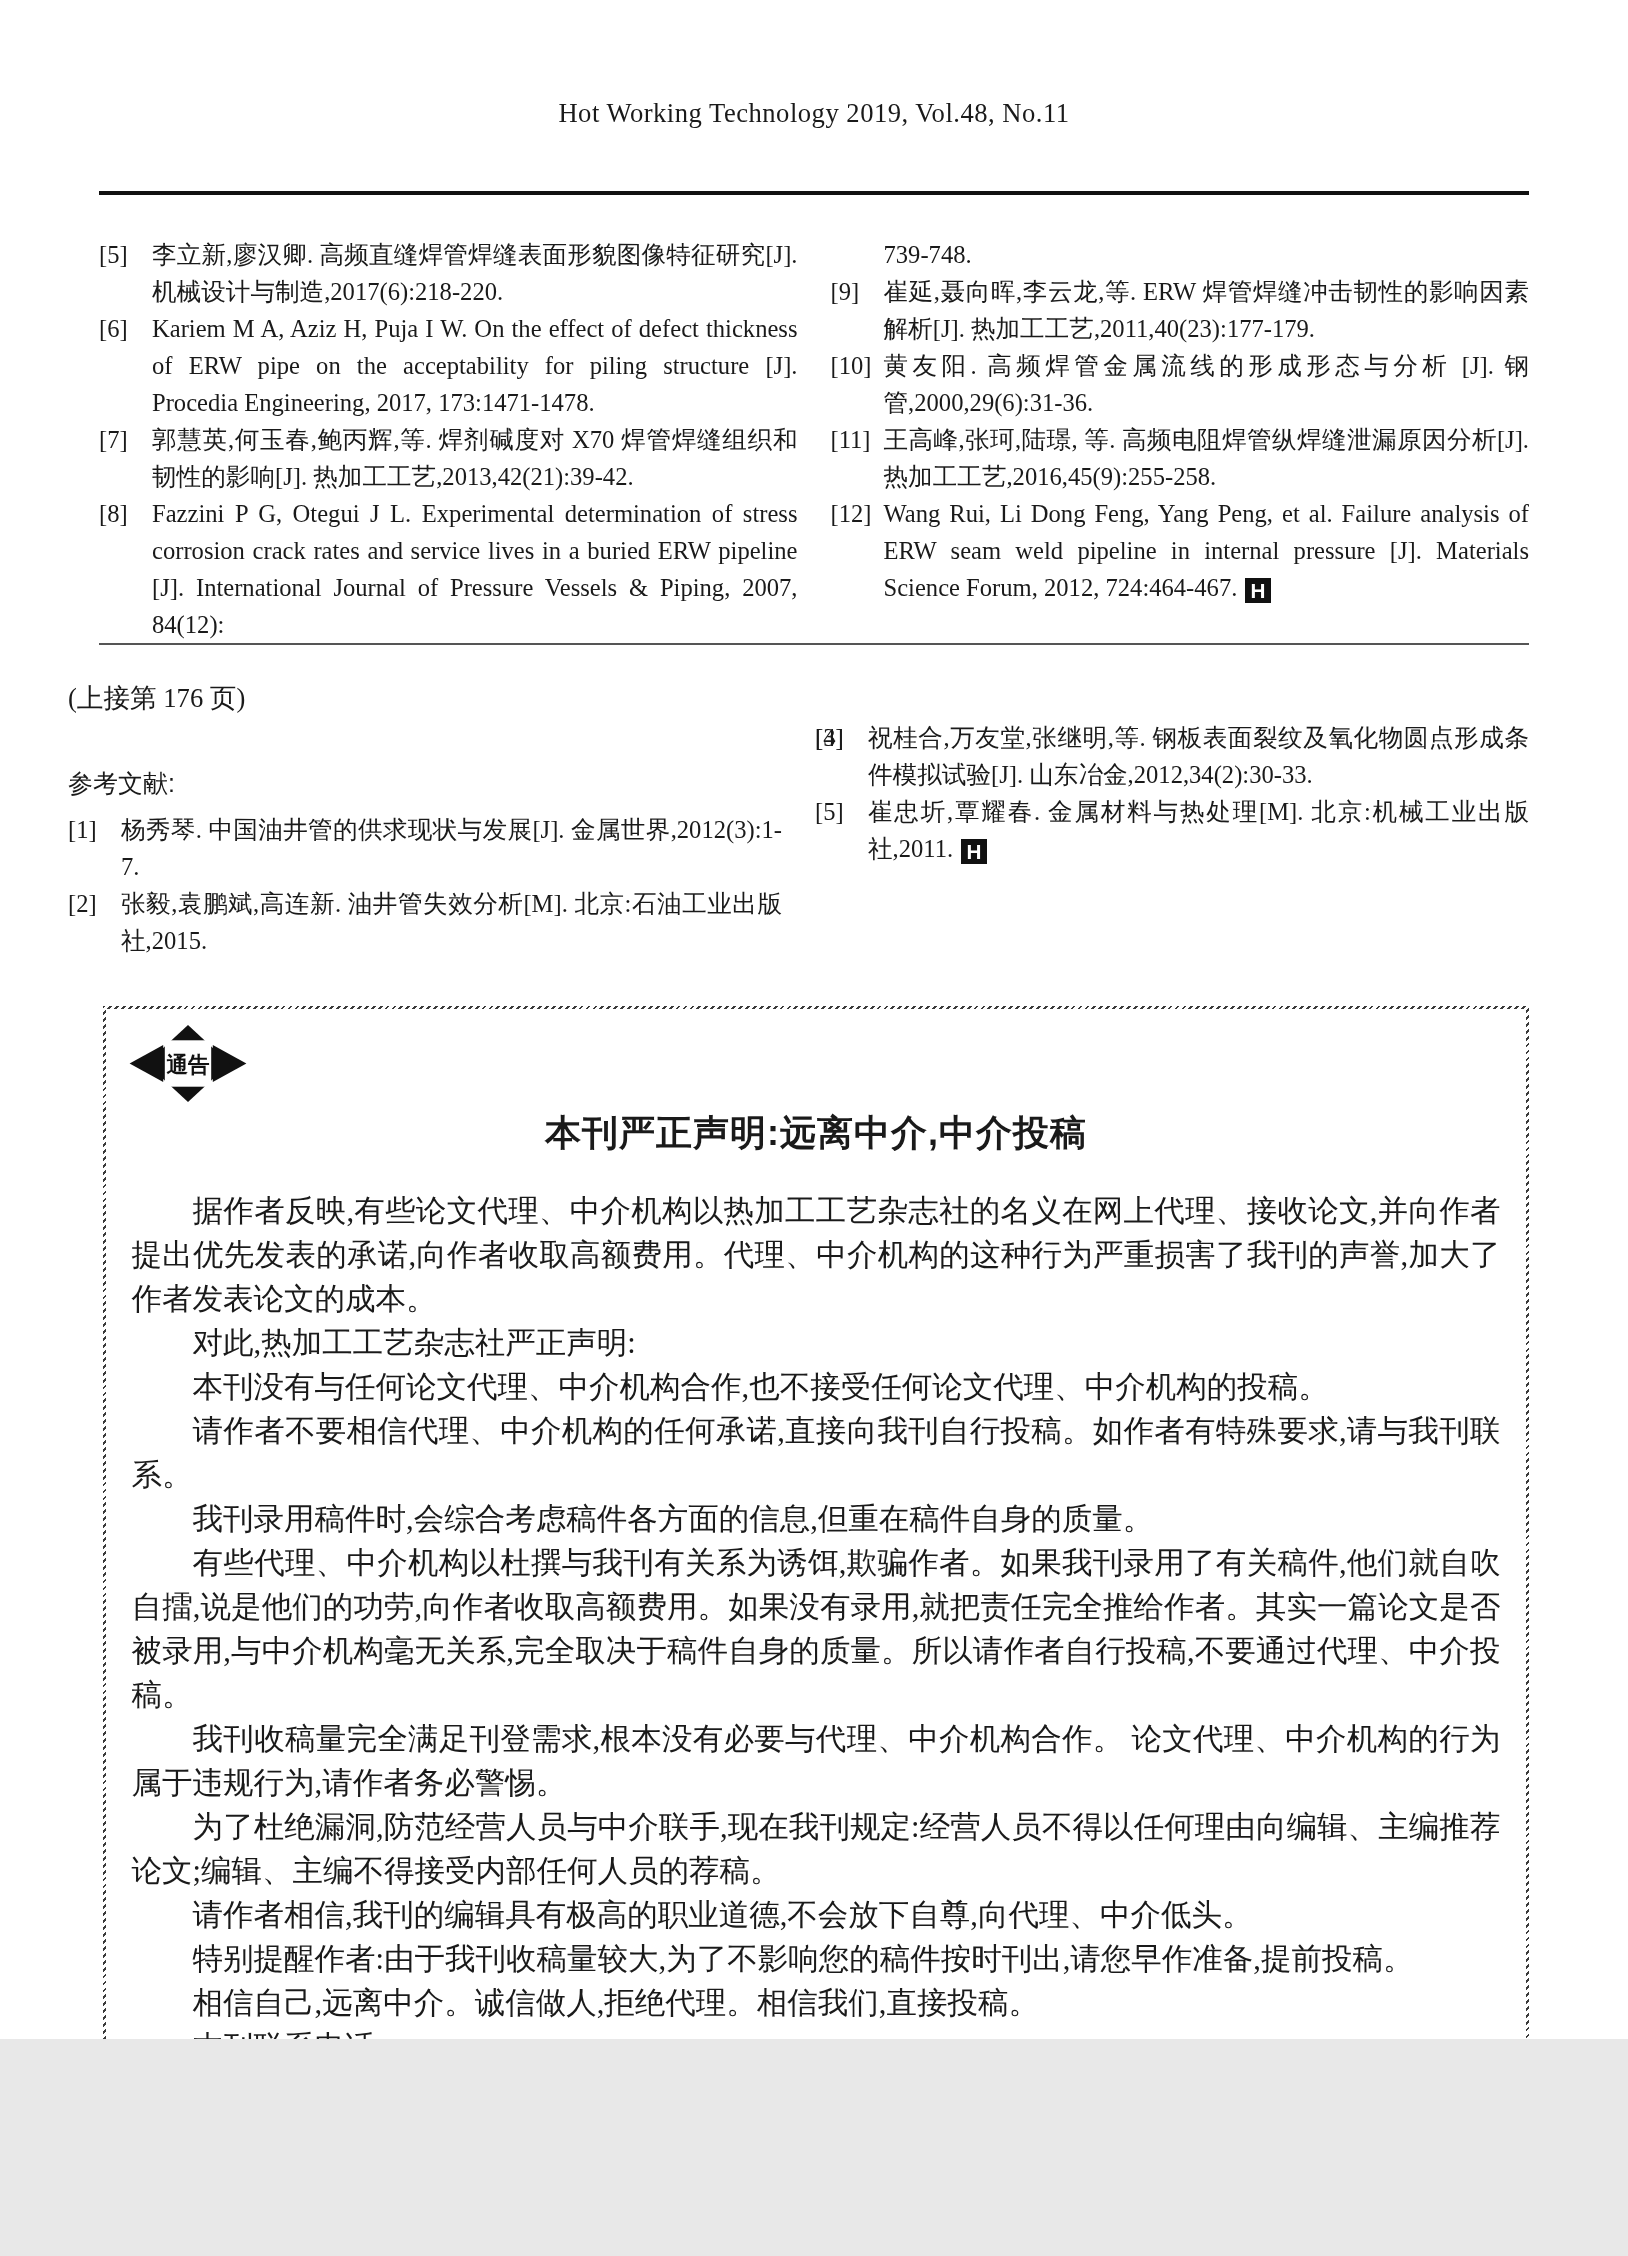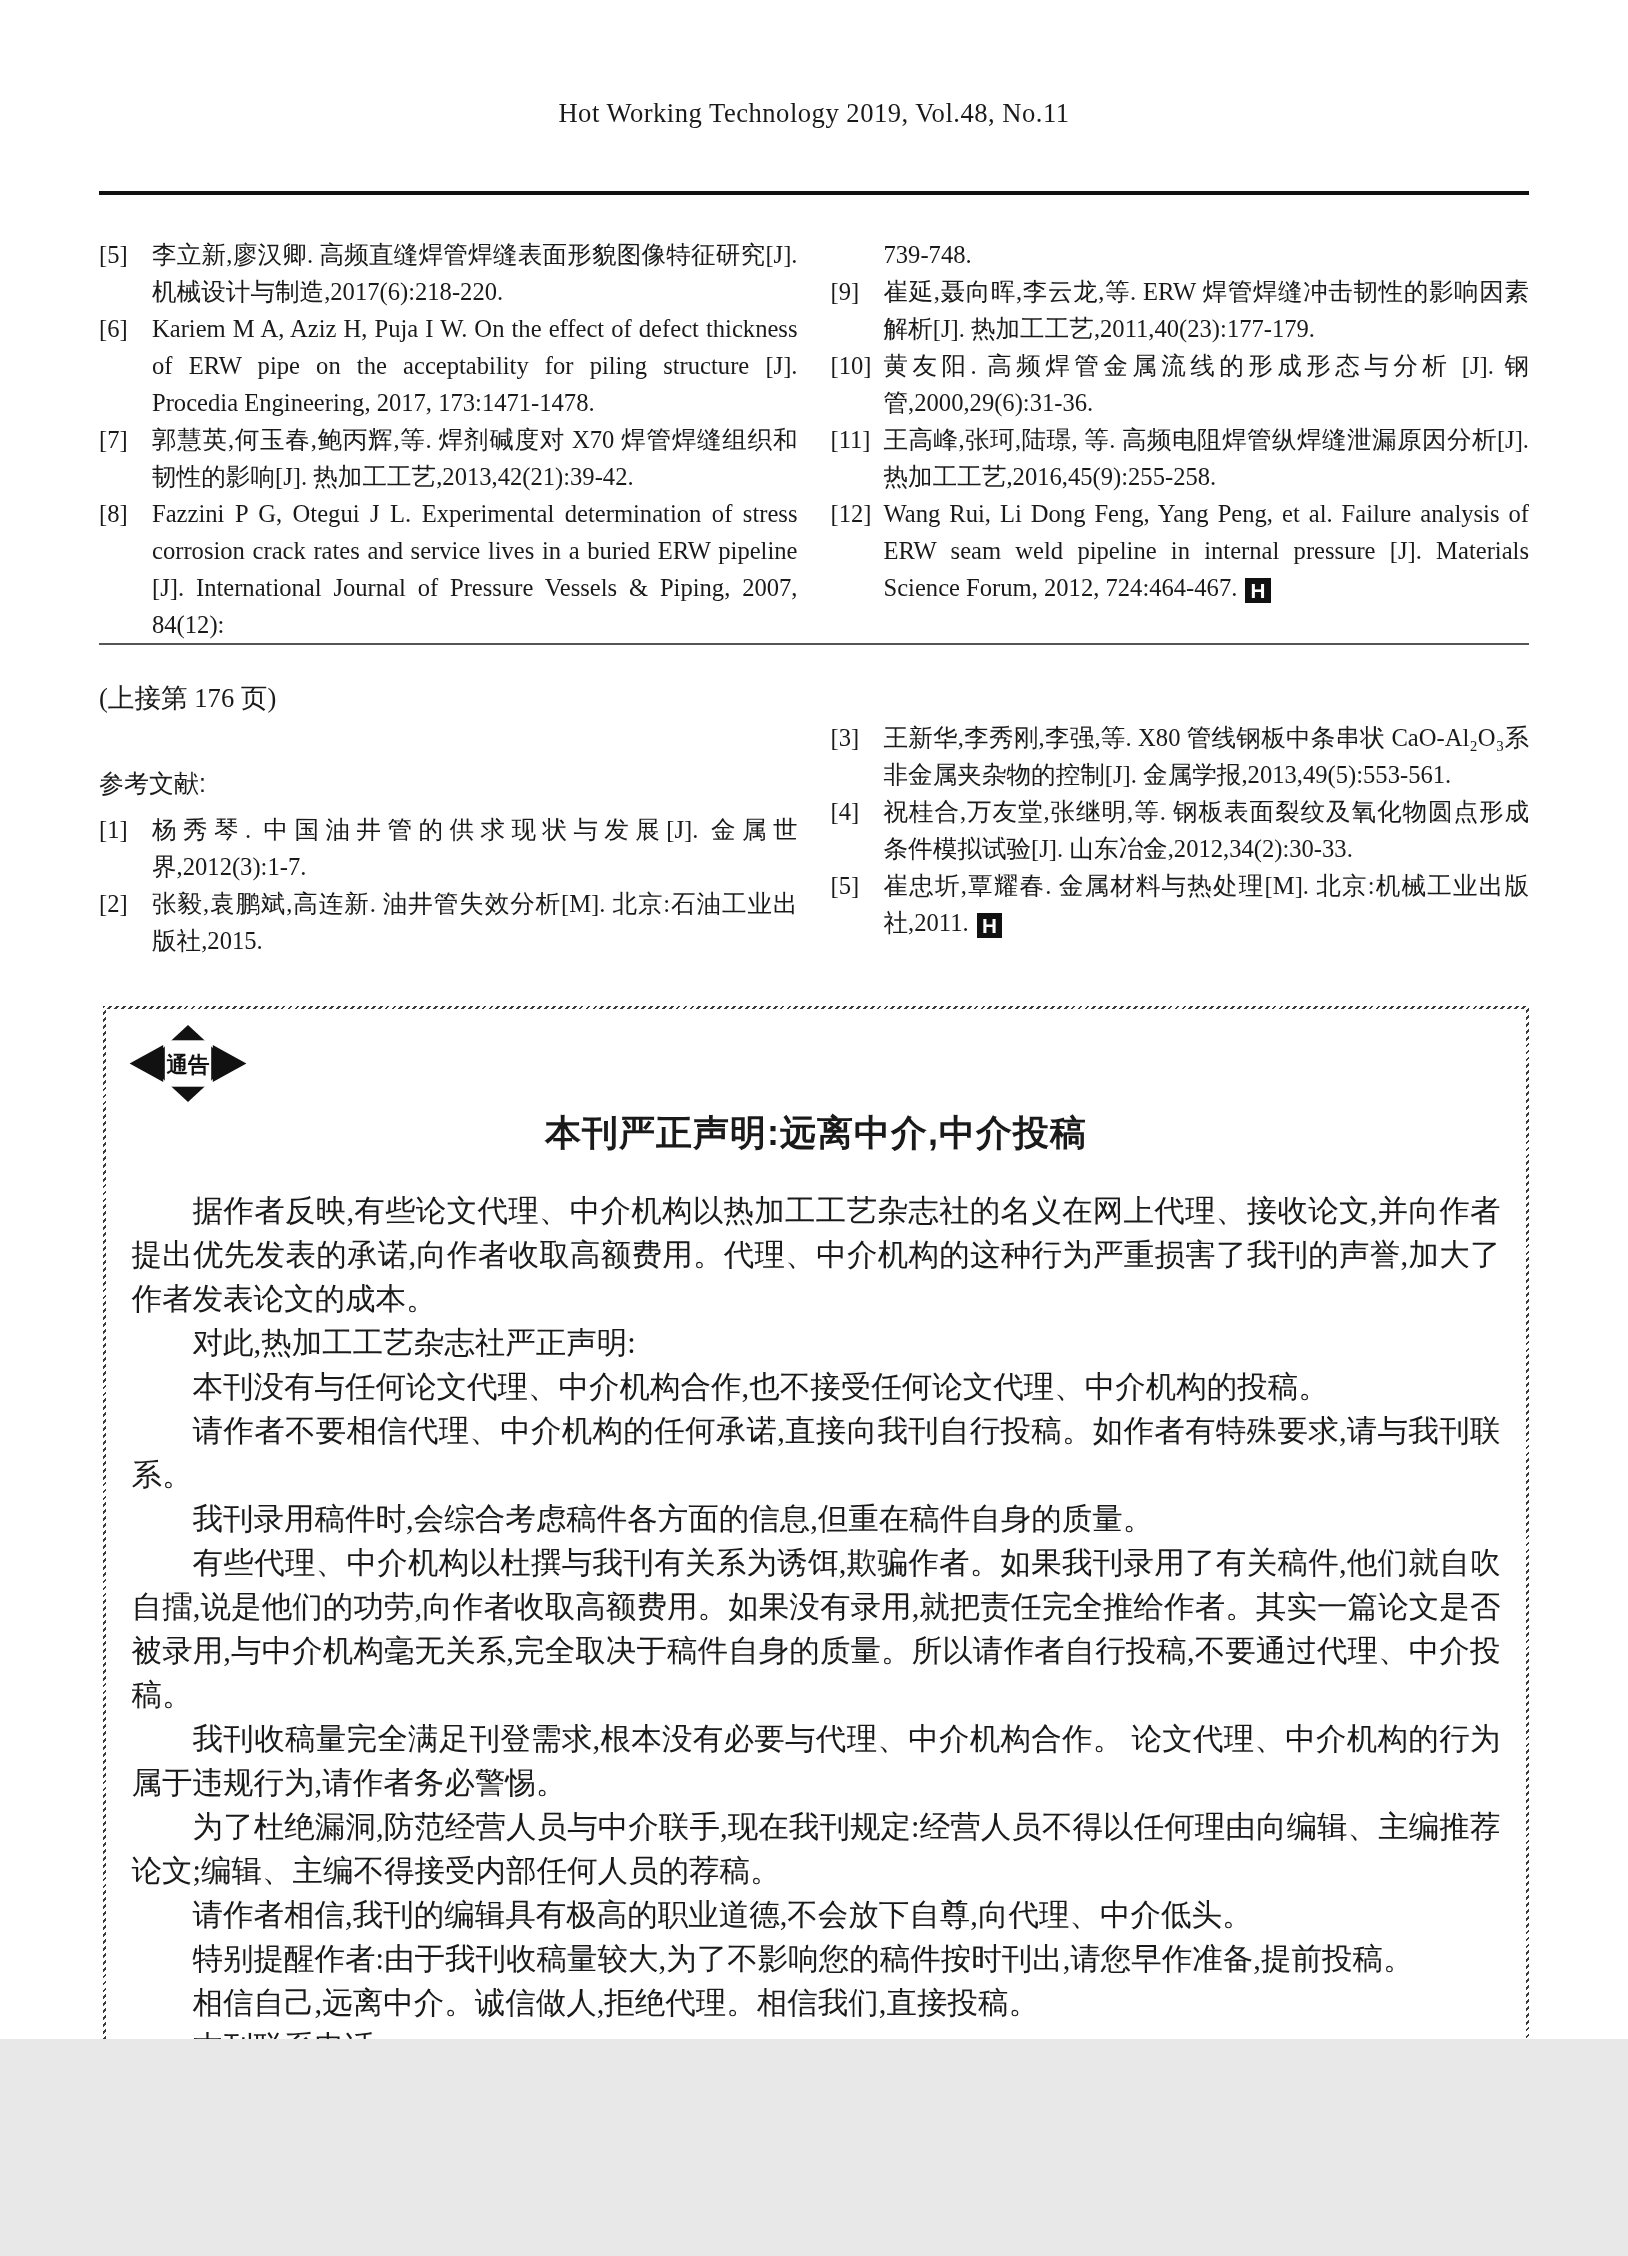--- a/index.html
+++ b/index.html
@@ -17,21 +17,21 @@
   .top-rule{margin:61px 99px 0 99px;height:3.9px;background:#111;}
   
   .refs{display:flex;gap:33px;margin:41px 99px 0 99px;font-size:24.6px;line-height:37px;}
   .refs .col{flex:1;min-width:0;}
   .ref-item{position:relative;padding-left:53px;text-align:justify;}
   .ref-label{position:absolute;left:0;top:0;}
   .end-mark{display:inline-block;background:#111;color:#fff;font-weight:bold;font-family:"Liberation Sans",sans-serif;
             font-size:20.7px;line-height:25.6px;width:25.6px;text-align:center;vertical-align:-2px;margin-left:7.9px;}
   .thin-sep{margin:0 99px;height:2px;background:#555;}
   
-  .continued{display:flex;gap:33px;margin:35px 99px 0 99px;justify-content:center;}
+  .continued{display:flex;gap:33px;margin:35px 99px 0 68px;justify-content:center;}
   .continued .col{flex:1;min-width:0;}
   .cont-note{font-size:26.6px;line-height:37px;}
   .ref-heading{margin-top:49px;font-size:25px;line-height:35px;font-weight:normal;
                font-family:"Liberation Sans","DejaVu Sans",sans-serif;}
   .refs-inline{margin-top:9.9px;font-size:24.6px;line-height:37px;}
   .refs-right{margin-top:39px;font-size:24.6px;line-height:37px;}
   
   .notice-frame{
     margin:47px 99px 0 103px;
     padding:3px;
@@ -77,21 +77,21 @@
     <div class="col">
       <div class="cont-note">(上接第 176 页)</div>
       <div class="ref-heading">参考文献:</div>
       <div class="refs-inline">
           <div class="ref-item"><span class="ref-label">[1]</span><span class="ref-text">杨秀琴. 中国油井管的供求现状与发展[J]. 金属世界,2012(3):1-7.</span></div>
           <div class="ref-item"><span class="ref-label">[2]</span><span class="ref-text">张毅,袁鹏斌,高连新. 油井管失效分析[M]. 北京:石油工业出版社,2015.</span></div>
         </div>
     </div>
     <div class="col">
       <div class="refs-right">
-          <div class="ref-item"><span class="ref-label">[3]</span><span class="ref-text">王新华,李秀刚,李强,等. X80 管线钢板中条串状 CaO-Al₂O₃系非金属夹杂物的控制[J]. 金属学报,2013,49(5):553-561.</span></div>
+          <div class="ref-item"><span class="ref-label">[3]</span></div>
           <div class="ref-item"><span class="ref-label">[4]</span><span class="ref-text">祝桂合,万友堂,张继明,等. 钢板表面裂纹及氧化物圆点形成条件模拟试验[J]. 山东冶金,2012,34(2):30-33.</span></div>
           <div class="ref-item"><span class="ref-label">[5]</span><span class="ref-text">崔忠圻,覃耀春. 金属材料与热处理[M]. 北京:机械工业出版社,2011.<span class="end-mark">H</span></span></div>
         </div>
     </div>
   </div>
 
   <div class="notice-frame">
     <div class="notice">
       <svg class="notice-badge" viewBox="0 0 150 100" xmlns="http://www.w3.org/2000/svg">
         <polygon points="2,50 44,27 44,73" fill="#111"></polygon>

